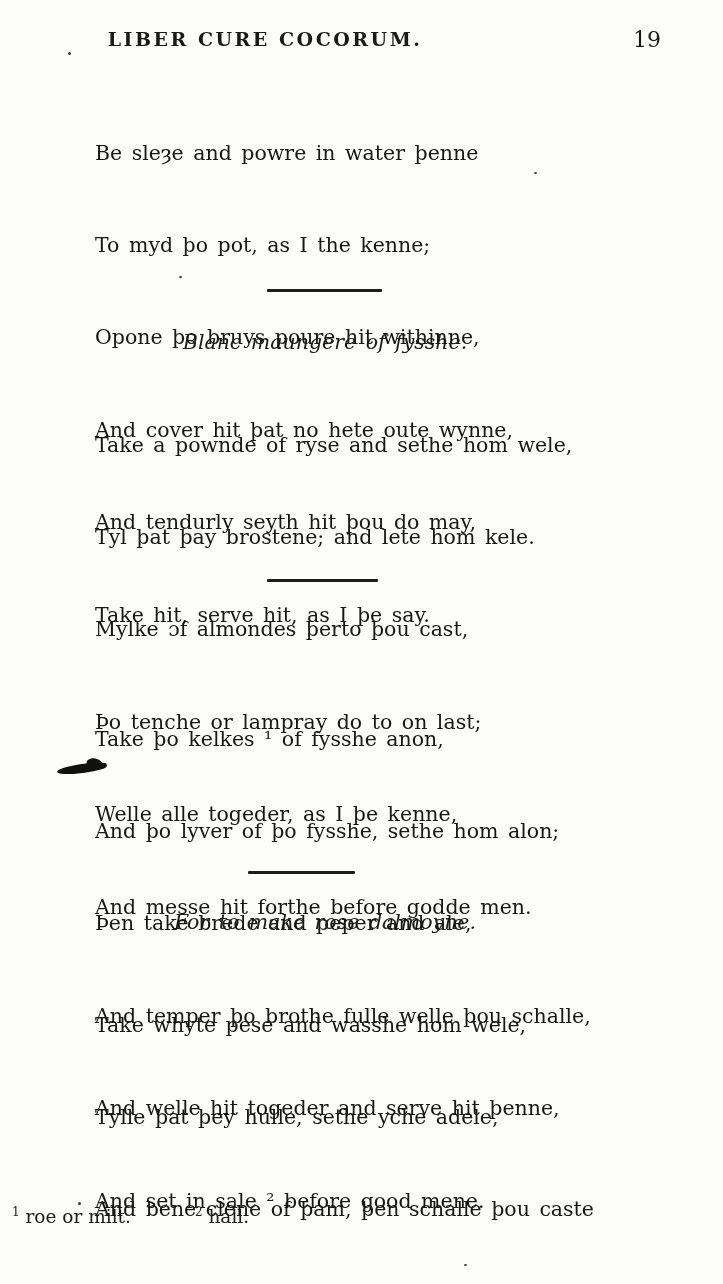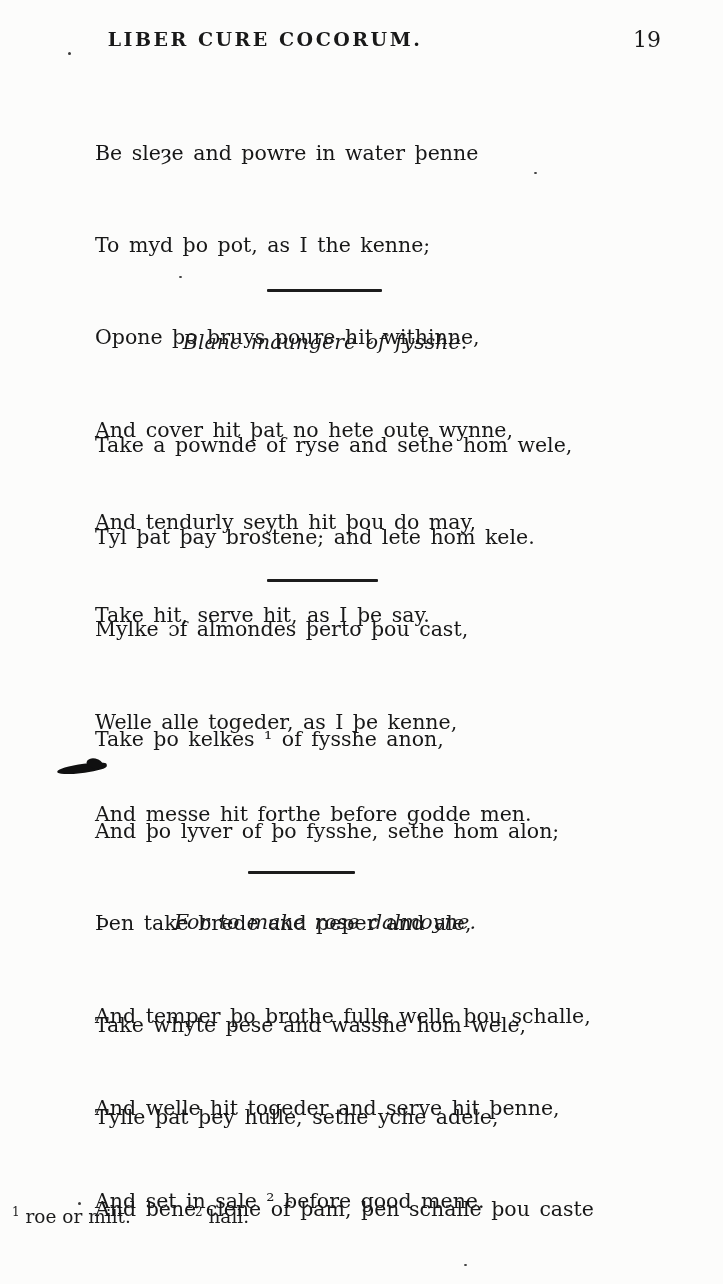--- a/index.html
+++ b/index.html
@@ -138,20 +138,21 @@
     <div>Take hit, serve hit, as I þe say.</div>
   </div>
 
   <div class="divider" id="divider-0"></div>
 
   <div class="recipe-heading" id="heading-1">Blanc maungere of fysshe.</div>
   <div class="stanza" id="stanza-1">
     <div>Take a pownde of ryse and sethe hom wele,</div>
     <div>Tyl þat þay brostene; and lete hom kele.</div>
     <div>Mylke ɔf almondes þerto þou cast,</div>
+    <div>Þo tenche or lampray do to on last;</div>
     <div>Welle alle togeder, as I þe kenne,</div>
     <div>And messe hit forthe before godde men.</div>
   </div>
 
   <div class="divider" id="divider-1"></div>
 
   <div class="stanza" id="stanza-2">
     <div>Take þo kelkes ¹ of fysshe anon,</div>
     <div>And þo lyver of þo fysshe, sethe hom alon;</div>
     <div>Þen take brede and peper and ale,</div>

